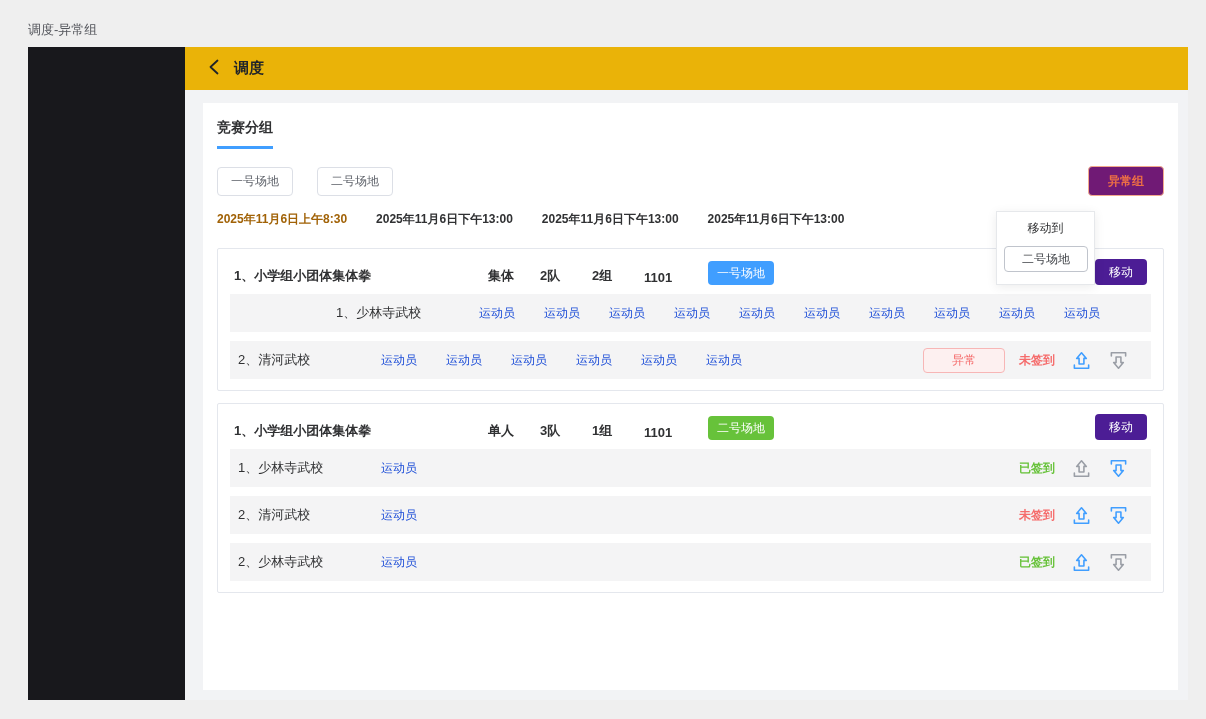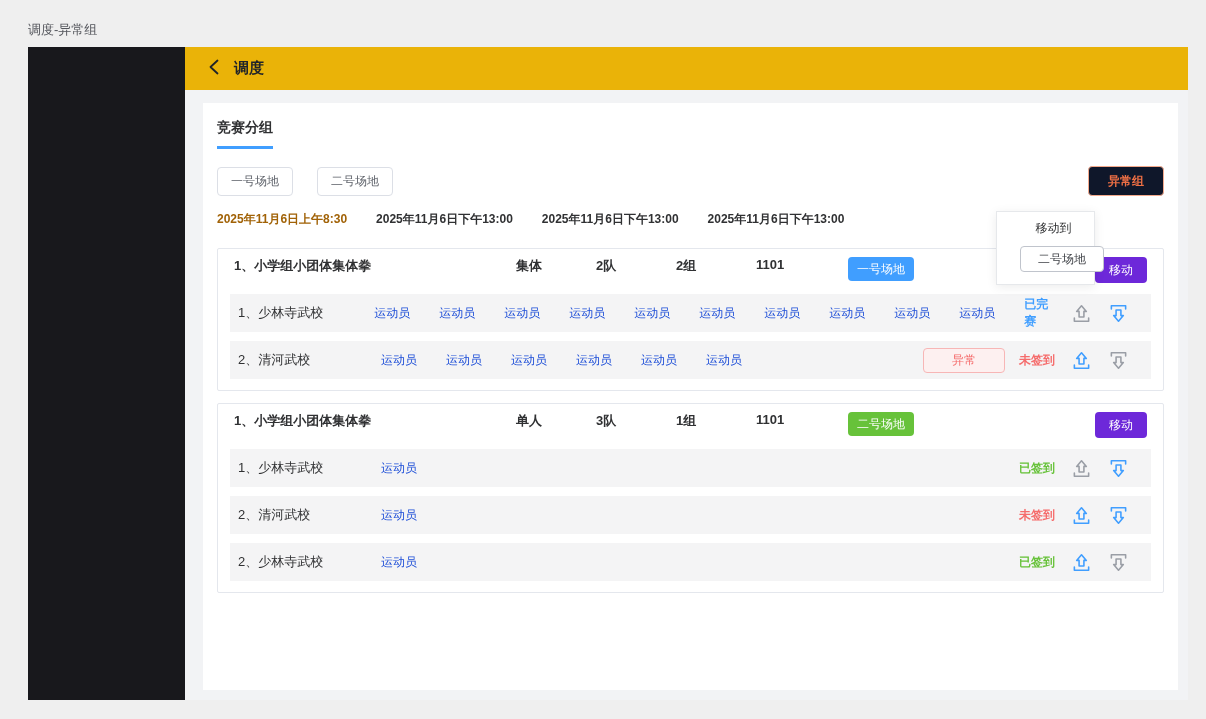--- a/index.html
+++ b/index.html
@@ -16,50 +16,50 @@
   .app{ position:absolute; left:185px; top:47px; width:1003px; height:653px; background:#f2f3f5; }
   .app-header{ height:43px; background:#eab308; display:flex; align-items:center; padding-left:22px; }
   .back-btn{ background:none; border:none; cursor:pointer; display:flex; align-items:center; }
   .app-title{ font-size:15px; font-weight:bold; color:#1f2329; margin-left:13px; }
   .main-card{ position:absolute; left:18px; top:56px; width:975px; height:587px; background:#fff; }
   .section-title{ display:inline-block; margin:16px 0 0 14px; font-size:14px; font-weight:bold; color:#303133;
     padding-bottom:9px; border-bottom:3px solid #409eff; }
   .toolbar{ display:flex; align-items:center; margin:17px 14px 0 14px; }
   .venue-btn{ width:76px; height:29px; margin-right:24px; background:#fff; border:1px solid #dcdfe6;
     border-radius:4px; font-size:12px; color:#5a5e66; cursor:pointer; }
-  .abnormal-btn{ margin-left:auto; width:76px; height:30px; background:#0f172a; border:1px solid #f3a98c;
+  .abnormal-btn{ margin-left:auto; width:76px; height:30px; background:#701a75; border:1px solid #f3a98c;
     border-radius:4px; font-size:12px; color:#ed6f45; font-weight:bold; cursor:pointer; }
   .date-row{ display:flex; gap:29px; margin:15px 14px 0 14px; font-size:12px; color:#303133; font-weight:bold; }
   .date-tab{ cursor:pointer; }
   .date-tab.active{ color:#a16207; }
   .groups{ margin:20px 14px 0 14px; }
   .group-card{ border:1px solid #e4e7ed; border-radius:2px; padding:8px 12px 11px 12px; margin-bottom:12px; background:#fff; }
-  .group-header{ display:flex; align-items:flex-start; height:28px; font-size:13px; font-weight:bold; color:#303133;gap:28px; }
+  .group-header{ display:flex; align-items:flex-end; height:28px; font-size:13px; font-weight:bold; color:#303133; }
   .group-name{ width:258px; padding-left:4px; }
   .g-col{ width:52px; }
   .g-col.code{ width:64px; }
   .venue-badge{ min-width:58px; height:24px; line-height:24px; padding:0 9px; border-radius:4px;
     color:#fff; font-size:12px; font-weight:normal; text-align:center; }
-  .move-btn{ margin-left:auto; margin-right:4px; width:52px; height:26px; background:#6d28d9; color:#fff;
+  .move-btn{ margin-left:auto; margin-right:4px; width:52px; height:26px; background:#4c1d95; color:#fff;
     border:none; border-radius:4px; font-size:12px; cursor:pointer; }
   .team-row{ margin-top:9px; background:#f4f4f5; height:38px; display:flex; align-items:center;
     padding:0 22px 0 8px; font-size:12px;justify-content:flex-end; }
   .team-name{ width:143px; font-size:13px; color:#303133; }
   .athletes{ display:flex; }
   .athlete{ width:65px; color:#1d4ed8; }
   .row-right{ margin-left:auto; display:flex; align-items:center; }
   .abn-badge{ border:1px solid #f7b6b6; background:#fdf0f0; color:#f56c6c; border-radius:4px;
     padding:3px 28px; margin-right:14px; }
   .status{ font-weight:bold; }
   .icon-btn{ background:none; border:none; padding:0; margin-left:16px; width:21px; height:21px; cursor:pointer; }
   .icon-btn svg{ display:block; }
   .icon-active{ color:#409eff; }
   .icon-inactive{ color:#9a9ea6; }
   .popup{ position:absolute; left:996px; top:211px; width:99px; background:#fff; border:1px solid #e6e8eb;
-    box-shadow:0 2px 10px rgba(0,0,0,0.08); padding:8px 7px 12px 23px; text-align:center; z-index:10; }
+    box-shadow:0 2px 10px rgba(0,0,0,0.08); padding:8px 7px 12px 7px; text-align:center; z-index:10; }
   .popup-title{ font-size:12px; color:#303133; margin-bottom:9px; }
   .popup-option{ width:84px; height:26px; background:#fff; border:1px solid #c0c4cc; border-radius:4px;
     font-size:12px; color:#3c3f44; cursor:pointer; }
 </style>
 </head>
 <body>
 
 <div class="window-label">调度-异常组</div>
 <div class="black-panel"></div>
 
@@ -116,40 +116,20 @@
                 <span class="athlete">运动员</span>
                 <span class="athlete">运动员</span>
                 <span class="athlete">运动员</span>
                 <span class="athlete">运动员</span>
                 <span class="athlete">运动员</span>
                 <span class="athlete">运动员</span>
                 <span class="athlete">运动员</span>
                 <span class="athlete">运动员</span>
                 <span class="athlete">运动员</span>
               </span>
-    <span class="row-right">
-
-      <span class="status" style="color: rgb(64, 158, 255);">已完赛</span>
-      <button class="icon-btn up icon-inactive">
-        <span>
-          <svg width="21" height="21" viewBox="0 0 20 20" fill="none" stroke="currentColor" stroke-width="1.5" stroke-linejoin="round" stroke-linecap="round">
-            <path d="M10 2.6 L14.6 8 H12.3 V13.4 H7.7 V8 H5.4 Z"></path>
-            <path d="M3.2 14.4 V17.4 H16.8 V14.4"></path>
-          </svg>
-        </span>
-      </button>
-      <button class="icon-btn down icon-active">
-        <span>
-          <svg width="21" height="21" viewBox="0 0 20 20" fill="none" stroke="currentColor" stroke-width="1.5" stroke-linejoin="round" stroke-linecap="round">
-            <path d="M10 17.4 L14.6 12 H12.3 V6.6 H7.7 V12 H5.4 Z"></path>
-            <path d="M3.2 5.6 V2.6 H16.8 V5.6"></path>
-          </svg>
-        </span>
-      </button>
-    </span>
   </div>
 
   <div class="team-row">
     <span class="team-name">2、清河武校</span>
     <span class="athletes">
                 <span class="athlete">运动员</span>
                 <span class="athlete">运动员</span>
                 <span class="athlete">运动员</span>
                 <span class="athlete">运动员</span>
                 <span class="athlete">运动员</span>

